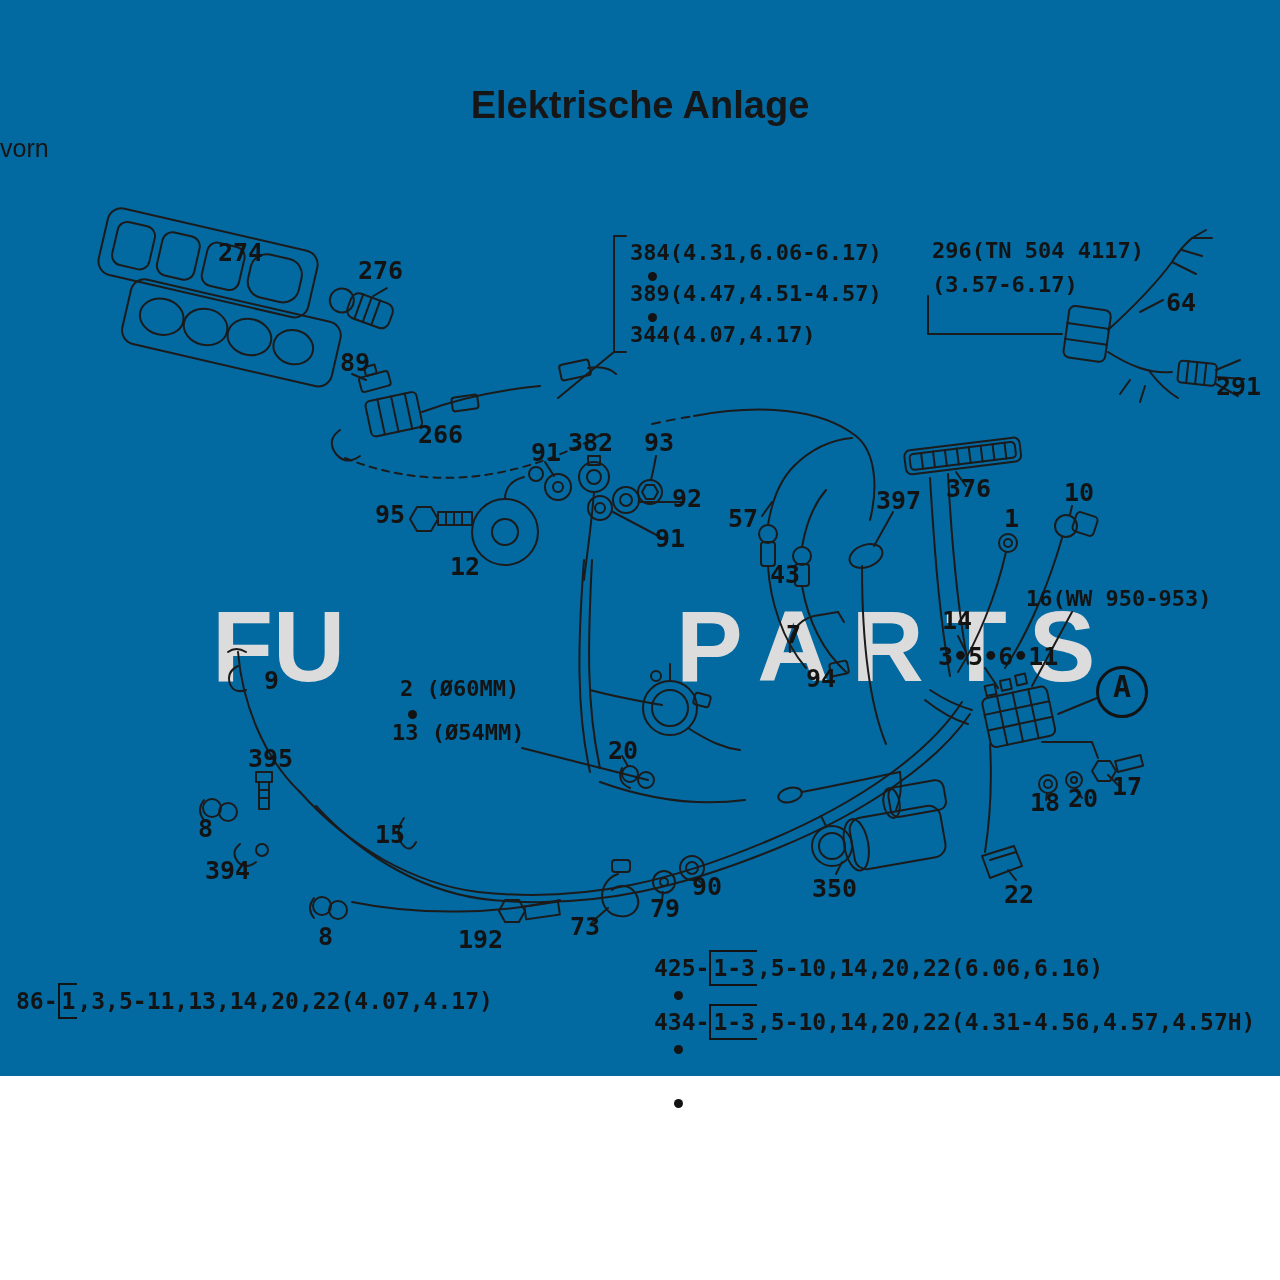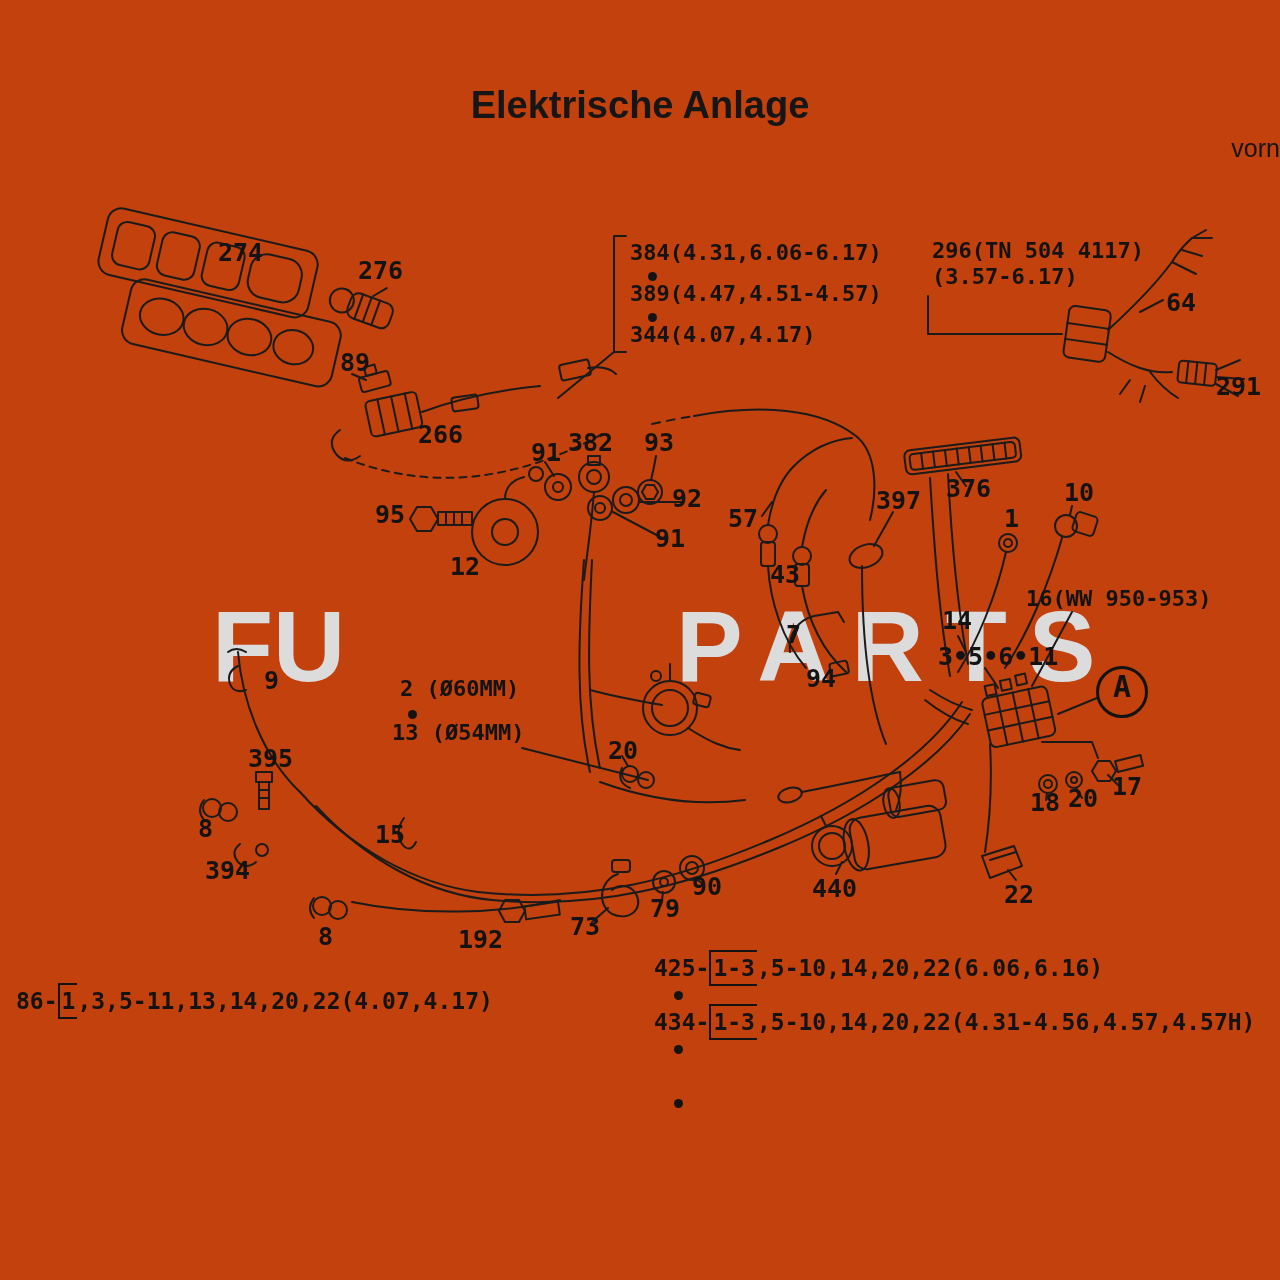--- a/index.html
+++ b/index.html
@@ -1,21 +1,21 @@
 <!DOCTYPE html>
 <html><head>
 <meta charset="utf-8">
 <style>
   html,body{margin:0;padding:0;background:#ffffff;}
   body{width:1280px;height:1280px;overflow:hidden;}
-  .stage{position:relative;width:1280px;height:1280px;background:#c2410c;color:#131313;
+  .stage{position:relative;width:1280px;height:1076px;background:#0369a1;color:#131313;
          font-family:"DejaVu Sans Mono",monospace;}
   .title{position:absolute;top:84px;left:0;width:100%;text-align:center;
          font:700 38px "Liberation Sans",sans-serif;color:#161616;}
-  .subtitle{position:absolute;top:134px;left:0;width:100%;text-align:right;
+  .subtitle{position:absolute;top:134px;left:0;width:100%;text-align:left;
          font:400 25px "Liberation Sans",sans-serif;color:#161616;}
   .lbl{position:absolute;font:700 25px "DejaVu Sans Mono",monospace;white-space:nowrap;color:#131313;}
   .lbl.small{font-size:22px;}
   .callout{position:absolute;font:700 23px "DejaVu Sans Mono",monospace;white-space:nowrap;color:#131313;}
   .boxed{display:inline-block;border:2px solid #131313;border-right:0;padding:4px 2px;line-height:1.05;}
   .dot{position:absolute;width:9px;height:9px;border-radius:50%;background:#131313;}
   .wm{position:absolute;font-family:"Liberation Sans",sans-serif;font-weight:700;line-height:1;user-select:none;}
   .wm-left{left:212px;top:596px;font-size:100px;color:#dcdcdc;}
   .wm-xx{left:366px;top:544px;font-size:182px;color:#eec33c;opacity:.93;letter-spacing:8px;}
   .wm-right{left:676px;top:596px;font-size:100px;color:#dcdcdc;letter-spacing:22px;}
@@ -333,21 +333,21 @@
   <div class="lbl" style="left:340px;top:348px">89</div>
   <div class="lbl" style="left:418px;top:420px">266</div>
 
   <div class="lbl small" style="left:630px;top:240px">384(4.31,6.06-6.17)</div>
   <div class="lbl small" style="left:630px;top:281px">389(4.47,4.51-4.57)</div>
   <div class="lbl small" style="left:630px;top:322px">344(4.07,4.17)</div>
   <i class="dot" style="left:648px;top:272px"></i>
   <i class="dot" style="left:648px;top:313px"></i>
 
   <div class="lbl small" style="left:932px;top:238px">296(TN 504 4117)</div>
-  <div class="lbl small" style="left:932px;top:264px">(3.57-6.17)</div>
+  <div class="lbl small" style="left:932px;top:272px">(3.57-6.17)</div>
   <div class="lbl" style="left:1166px;top:288px">64</div>
   <div class="lbl" style="left:1216px;top:372px">291</div>
 
   <div class="lbl" style="left:531px;top:438px">91</div>
   <div class="lbl" style="left:568px;top:428px">382</div>
   <div class="lbl" style="left:644px;top:428px">93</div>
   <div class="lbl" style="left:672px;top:484px">92</div>
   <div class="lbl" style="left:655px;top:524px">91</div>
   <div class="lbl" style="left:375px;top:500px">95</div>
   <div class="lbl" style="left:450px;top:552px">12</div>
@@ -369,21 +369,21 @@
   <div class="lbl" style="left:608px;top:736px">20</div>
   <div class="lbl" style="left:248px;top:744px">395</div>
   <div class="lbl" style="left:198px;top:814px">8</div>
   <div class="lbl" style="left:205px;top:856px">394</div>
   <div class="lbl" style="left:375px;top:820px">15</div>
   <div class="lbl" style="left:318px;top:922px">8</div>
   <div class="lbl" style="left:458px;top:925px">192</div>
   <div class="lbl" style="left:570px;top:912px">73</div>
   <div class="lbl" style="left:650px;top:894px">79</div>
   <div class="lbl" style="left:692px;top:872px">90</div>
-  <div class="lbl" style="left:812px;top:874px">440</div>
+  <div class="lbl" style="left:812px;top:874px">350</div>
   <div class="lbl" style="left:1004px;top:880px">22</div>
   <div class="lbl" style="left:1030px;top:788px">18</div>
   <div class="lbl" style="left:1068px;top:784px">20</div>
   <div class="lbl" style="left:1112px;top:772px">17</div>
 
   <div class="ref-a">A</div>
 
   <div class="callout" style="left:16px;top:983px">
     <span>86-</span><span class="boxed">1</span><span>,3,5-11,13,14,20,22(4.07,4.17)</span>
   </div>

